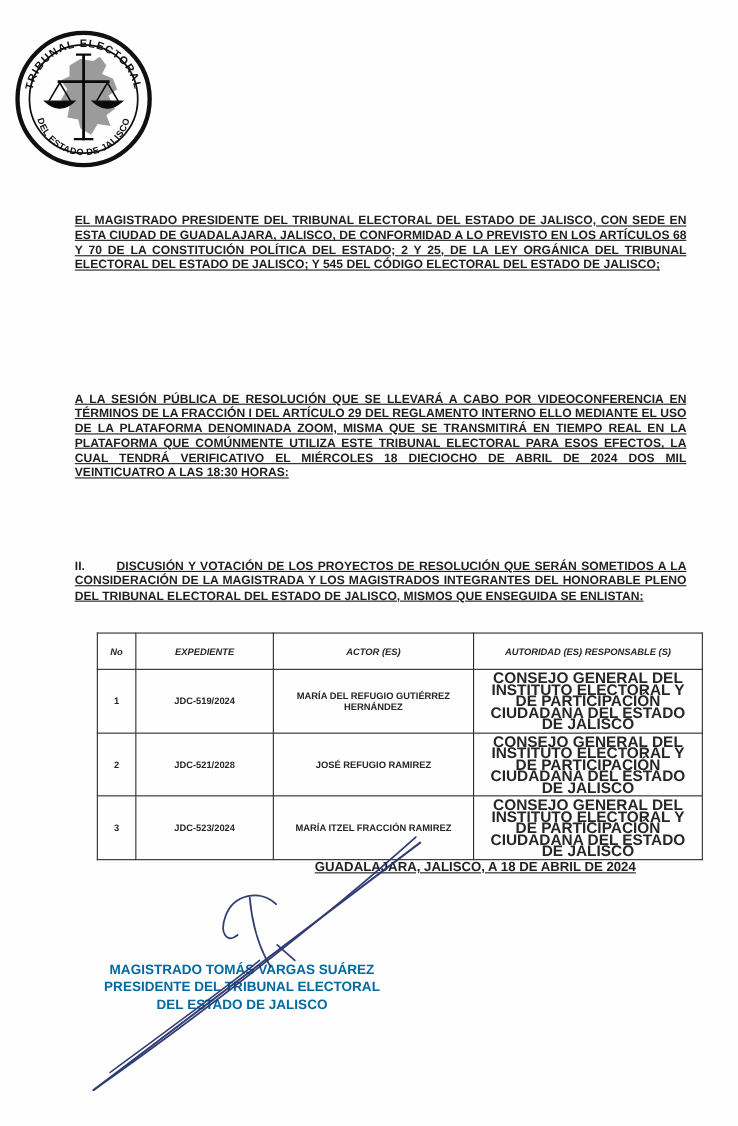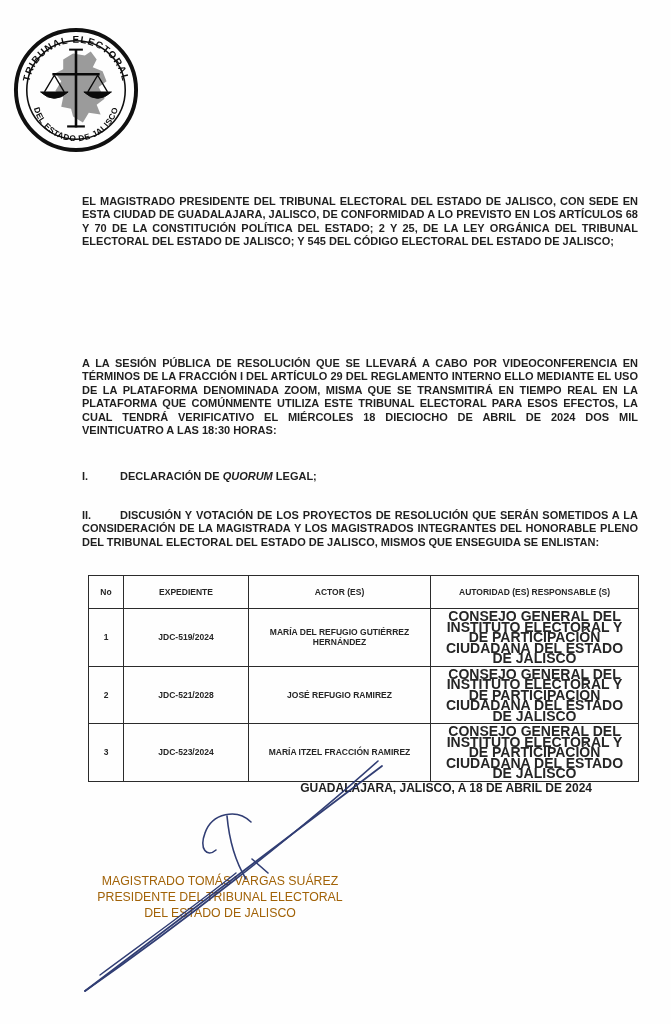--- a/index.html
+++ b/index.html
@@ -6,58 +6,58 @@
   body {
     width: 671px; height: 1024px;
     background: #ffffff;
     font-family: "Liberation Sans", "DejaVu Sans", sans-serif;
     color: #1f1f1f;
   }
   .doc { position: relative; width: 671px; height: 1024px; background: #fefefe; overflow: hidden; }
 
   .logo { position: absolute; left: 12px; top: 26px; width: 128px; height: 128px; }
 
-  .block { position: absolute; left: 82px; width: 556px; }
+  .block { position: absolute; left: 68px; width: 556px; text-decoration: underline; }
 
   .intro   { top: 184px; font-size: 11px; line-height: 13.4px; font-weight: 700; text-align: justify; }
   .convoca { top: 285px; text-align: center; font-size: 12px; font-weight: 700; letter-spacing: 5px; }
   .session { top: 311px; font-size: 11px; line-height: 13.4px; font-weight: 700; text-align: justify; margin-top: 46px; }
   .orden   { top: 442px; text-align: center; font-size: 11.5px; font-weight: 700; letter-spacing: 0.5px; }
   .item1   { top: 470px; font-size: 11px; font-weight: 700; }
   .item2   { top: 498px; font-size: 11px; line-height: 13.4px; font-weight: 700; text-align: justify; }
   .numeral { display: inline-block; width: 38px; }
   .it { font-style: italic; }
   .bd { font-weight: 700; }
 
   table.cases {
     position: absolute; left: 88px; top: 575px;
     width: 550px; border-collapse: collapse; table-layout: fixed;
   }
   table.cases th, table.cases td {
     border: 1.3px solid #2b2b2b;
     text-align: center; vertical-align: middle;
     padding: 2px 6px; font-weight: 700; color: #262626;
   }
-  table.cases th { font-size: 8.5px; height: 28px; }
+  table.cases th { font-size: 8.5px; height: 28px; font-style: italic; }
   table.cases td { font-size: 8.5px; }
   table.cases td.auth { font-size: 14px; line-height: 10.5px; }
   tr.r1 td, tr.r2 td { height: 52px; }
   tr.r3 td { height: 50px; }
   col.c-no { width: 35px; } col.c-exp { width: 125px; }
   col.c-act { width: 182px; } col.c-aut { width: 208px; }
 
   .dateline {
     top: 781px; text-align: right; padding-right: 46px; box-sizing: border-box;
     font-size: 12px; font-weight: 700;
   }
 
   .sigblock {
     position: absolute; left: 80px; top: 873px; width: 280px;
-    text-align: center; font-size: 12.3px; font-weight: 400; line-height: 16px;
-    color: #a16207;
+    text-align: center; font-size: 12.3px; font-weight: 700; line-height: 16px;
+    color: #0369a1;
   }
   .sigblock div { white-space: nowrap; }
 
   .ink { position: absolute; left: 0; top: 0; width: 671px; height: 1024px; pointer-events: none; }
 </style>
 </head>
 <body>
 
 <div class="doc">
 
@@ -90,21 +90,20 @@
       </g>
     </svg>
   </div>
 
   <p class="block intro">EL MAGISTRADO PRESIDENTE DEL TRIBUNAL ELECTORAL DEL ESTADO DE JALISCO, CON SEDE EN ESTA CIUDAD DE GUADALAJARA, JALISCO, DE CONFORMIDAD A LO PREVISTO EN LOS ARTÍCULOS 68 Y 70 DE LA CONSTITUCIÓN POLÍTICA DEL ESTADO; 2 Y 25, DE LA LEY ORGÁNICA DEL TRIBUNAL ELECTORAL DEL ESTADO DE JALISCO; Y 545 DEL CÓDIGO ELECTORAL DEL ESTADO DE JALISCO;</p>
 
 
   <p class="block session"><span>A LA SESIÓN PÚBLICA DE RESOLUCIÓN QUE SE LLEVARÁ A CABO POR </span><span class="bd">VIDEOCONFERENCIA</span><span> EN TÉRMINOS DE LA FRACCIÓN I DEL ARTÍCULO 29 DEL REGLAMENTO INTERNO ELLO MEDIANTE EL USO DE LA PLATAFORMA DENOMINADA ZOOM, MISMA QUE SE TRANSMITIRÁ EN TIEMPO REAL EN LA PLATAFORMA QUE COMÚNMENTE UTILIZA ESTE TRIBUNAL ELECTORAL PARA ESOS EFECTOS, LA CUAL TENDRÁ VERIFICATIVO EL </span><span class="bd">MIÉRCOLES 18 DIECIOCHO DE ABRIL DE 2024 DOS MIL VEINTICUATRO A LAS 18:30 HORAS:</span></p>
 
 
-  <div class="block item1"><span class="numeral">I.</span><span>DECLARACIÓN DE </span><span class="it">QUORUM</span><span> LEGAL;</span></div>
 
   <p class="block item2"><span class="numeral">II.</span><span>DISCUSIÓN Y VOTACIÓN DE LOS PROYECTOS DE RESOLUCIÓN QUE SERÁN SOMETIDOS A LA CONSIDERACIÓN DE LA MAGISTRADA Y LOS MAGISTRADOS INTEGRANTES DEL HONORABLE PLENO DEL TRIBUNAL ELECTORAL DEL ESTADO DE JALISCO, MISMOS QUE ENSEGUIDA SE ENLISTAN:</span></p>
 
   <table class="cases">
     <colgroup>
         <col class="c-no">
         <col class="c-exp">
         <col class="c-act">
         <col class="c-aut">
       </colgroup>

